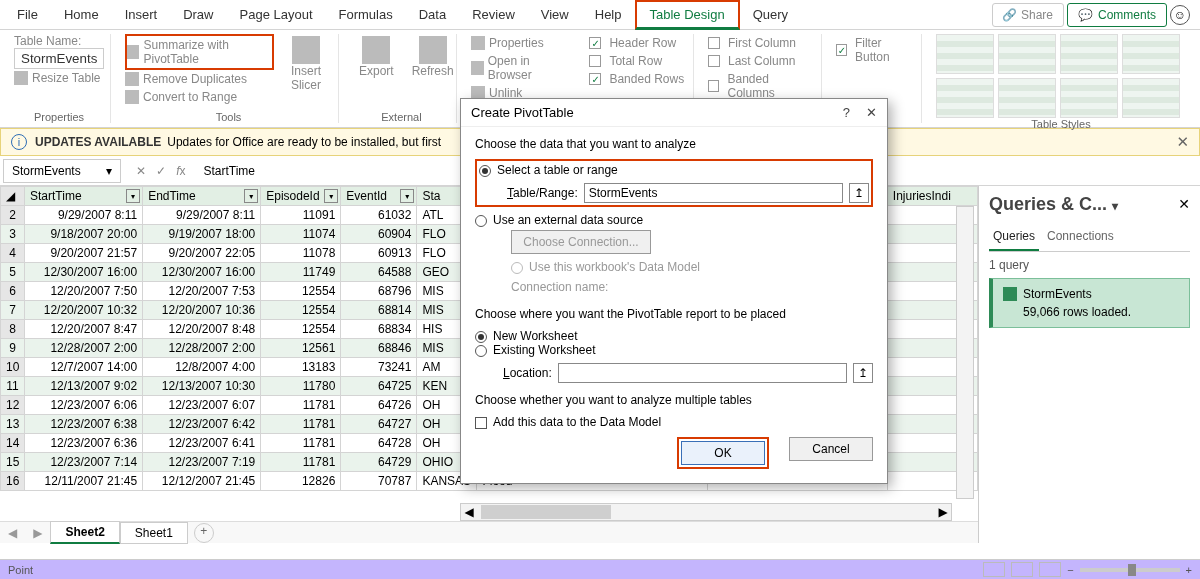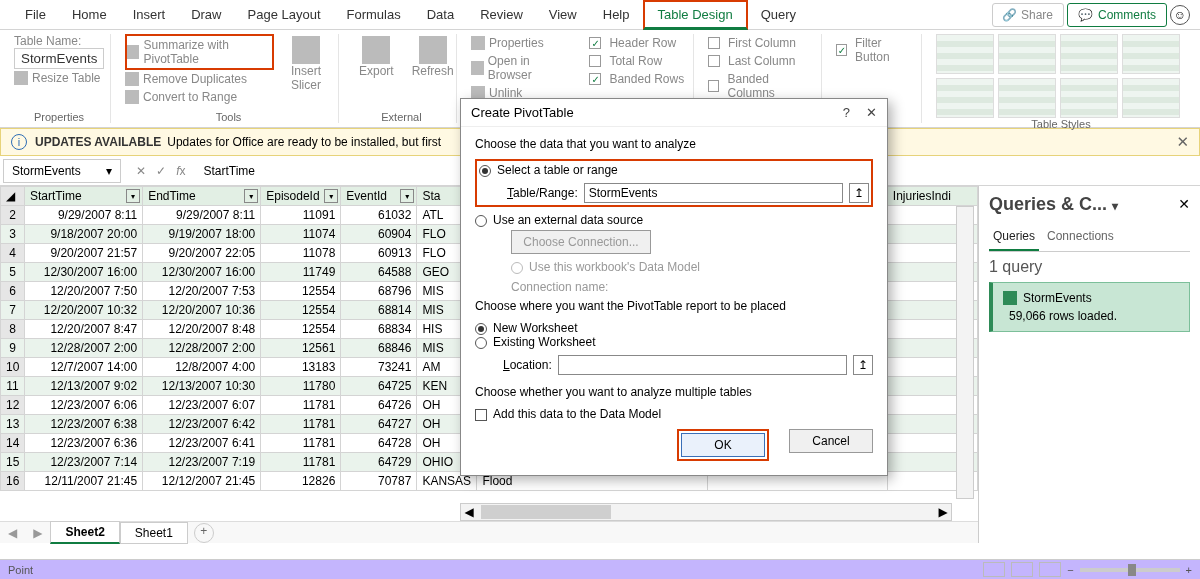--- a/index.html
+++ b/index.html
@@ -1,19 +1,19 @@
 <!DOCTYPE html>
 <html><head>
 <meta charset="utf-8">
 <style>
 * { box-sizing: border-box; margin: 0; padding: 0; font-family: "Segoe UI", Arial, sans-serif; }
 body { width: 1200px; height: 579px; background: #fff; font-size: 12px; position: relative; overflow: hidden; }
 
 
-.ribbon-tabs { display: flex; align-items: center; height: 30px; border-bottom: 1px solid #d4d4d4; padding-left: 12px; }
+.ribbon-tabs { display: flex; align-items: center; height: 30px; border-bottom: 1px solid #d4d4d4; padding-left: 4px; }
 .ribbon-tabs .tab { padding: 5px 13px; color: #333; cursor: pointer; font-size: 13px; }
 .ribbon-tabs .tab.active { color: #107c41; border: 2px solid #d83b01; border-bottom: 3px solid #107c41; }
 .ribbon-tabs .right-group { margin-left: auto; display: flex; align-items: center; gap: 3px; padding-right: 10px; }
 .ribbon-tabs .share-btn { border: 1px solid #ccc; padding: 4px 10px; border-radius: 3px; color: #888; }
 .ribbon-tabs .comments-btn { border: 1px solid #107c41; color: #107c41; padding: 4px 10px; border-radius: 3px; display:flex; align-items:center; gap:5px;}
 .ribbon-tabs .face { width:20px; height:20px; border:1.5px solid #555; border-radius:50%; display:flex; align-items:center; justify-content:center; font-size:12px;}
 
 
 .ribbon-body { display: flex; height: 98px; border-bottom: 1px solid #d4d4d4; padding: 4px 8px; color: #888; gap: 8px; }
 .rb-group { display: flex; flex-direction: column; border-right: 1px solid #e5e5e5; padding: 0 6px; }
@@ -64,21 +64,21 @@
 .sheet-tabs .stab.active { border-bottom:2px solid #107c41; font-weight:600;}
 .sheet-tabs .add { width:20px; height:20px; border:1px solid #ccc; border-radius:50%; text-align:center; margin-left:6px; color:#666;}
 
 
 .queries { width:222px; border-left:1px solid #ccc; padding:8px 10px; position:relative; background:#fff;}
 .queries h2 { font-size:18px; color:#444; font-weight:600;}
 .queries .closep { position:absolute; right:10px; top:10px; font-size:14px;}
 .queries .qtabs { display:flex; gap:4px; border-bottom:1px solid #ccc; margin:10px 0 6px 0; font-size:12px;}
 .queries .qtab { padding:4px 4px 6px 4px; color:#666;}
 .queries .qtab.active { border-bottom:2px solid #107c41; color:#222;}
-.queries .count { color:#555; font-size:16px; margin:6px 0;}
+.queries .count { color:#555; font-size:12px; margin:6px 0;}
 .queries .qcard { background:#c8e6d4; border:1px solid #7cbf9a; padding:8px 10px; border-left:4px solid #2e8b57;}
 .queries .qcard .qname { display:flex; align-items:center; gap:6px;}
 .queries .qcard .qicon { width:14px; height:14px; background:#2e8b57;}
 
 
 .status-bar { position:absolute; bottom:0; left:0; right:0; height:20px; border-top:1px solid #ccc; background:#c4b5fd; display:flex; align-items:center; padding:0 8px; font-size:11px; color:#555;}
 .status-bar .right { margin-left:auto; display:flex; align-items:center; gap:6px;}
 .status-bar .vbtn { width:22px; height:15px; border:1px solid #bbb;}
 .status-bar .slider { width:100px; height:4px; background:#ccc; position:relative;}
 .status-bar .slider .knob{ width:8px; height:12px; background:#888; position:absolute; left:48px; top:-4px;}
@@ -474,21 +474,21 @@
     <div class="qtabs">
       <div class="qtab active">Queries</div>
       <div class="qtab">Connections</div>
     </div>
     <div class="count">1 query</div>
     <div class="qcard">
       <div class="qname">
           <span class="qicon"></span>
           <span>StormEvents</span>
         </div>
-      <div style="margin:4px 0 0 6px">59,066 rows loaded.</div>
+      <div style="margin:4px 0 0 20px">59,066 rows loaded.</div>
     </div>
   </div>
 </div>
 
 <div class="status-bar">
   <span>Point</span>
   <div class="right">
     <div class="vbtn"></div>
     <div class="vbtn"></div>
     <div class="vbtn"></div>
@@ -516,21 +516,21 @@
         <span><u>T</u>able/Range:</span>
         <input type="text" value="StormEvents" style="">
         <div class="picker">↥</div>
       </div>
     </div>
     <div style="margin-top:6px"><span class="radio"></span><span>Use an external data source</span></div>
     <div class="indent"><button class="dlg-btn disabled" style="width:140px">Choose Connection...</button></div>
     <div class="indent disabled"><span class="radio" style="border-color:#bbb"></span><span>Use this workbook's Data Model</span></div>
     <div class="indent disabled">Connection name:</div>
 
-    <div class="section" style="margin-top:2px">Choose where you want the PivotTable report to be placed</div>
+    <div class="section" style="margin-top:10px">Choose where you want the PivotTable report to be placed</div>
     <div><span class="radio sel"></span><span>New Worksheet</span></div>
     <div><span class="radio"></span><span>Existing Worksheet</span></div>
     <div class="range-row">
       <span><u>L</u>ocation:</span>
       <input type="text" class="disabled" style="">
       <div class="picker">↥</div>
     </div>
 
     <div class="section" style="margin-top:10px">Choose whether you want to analyze multiple tables</div>
     <div><span class="cbox"></span><span>Add this data to the Data Model</span></div>

